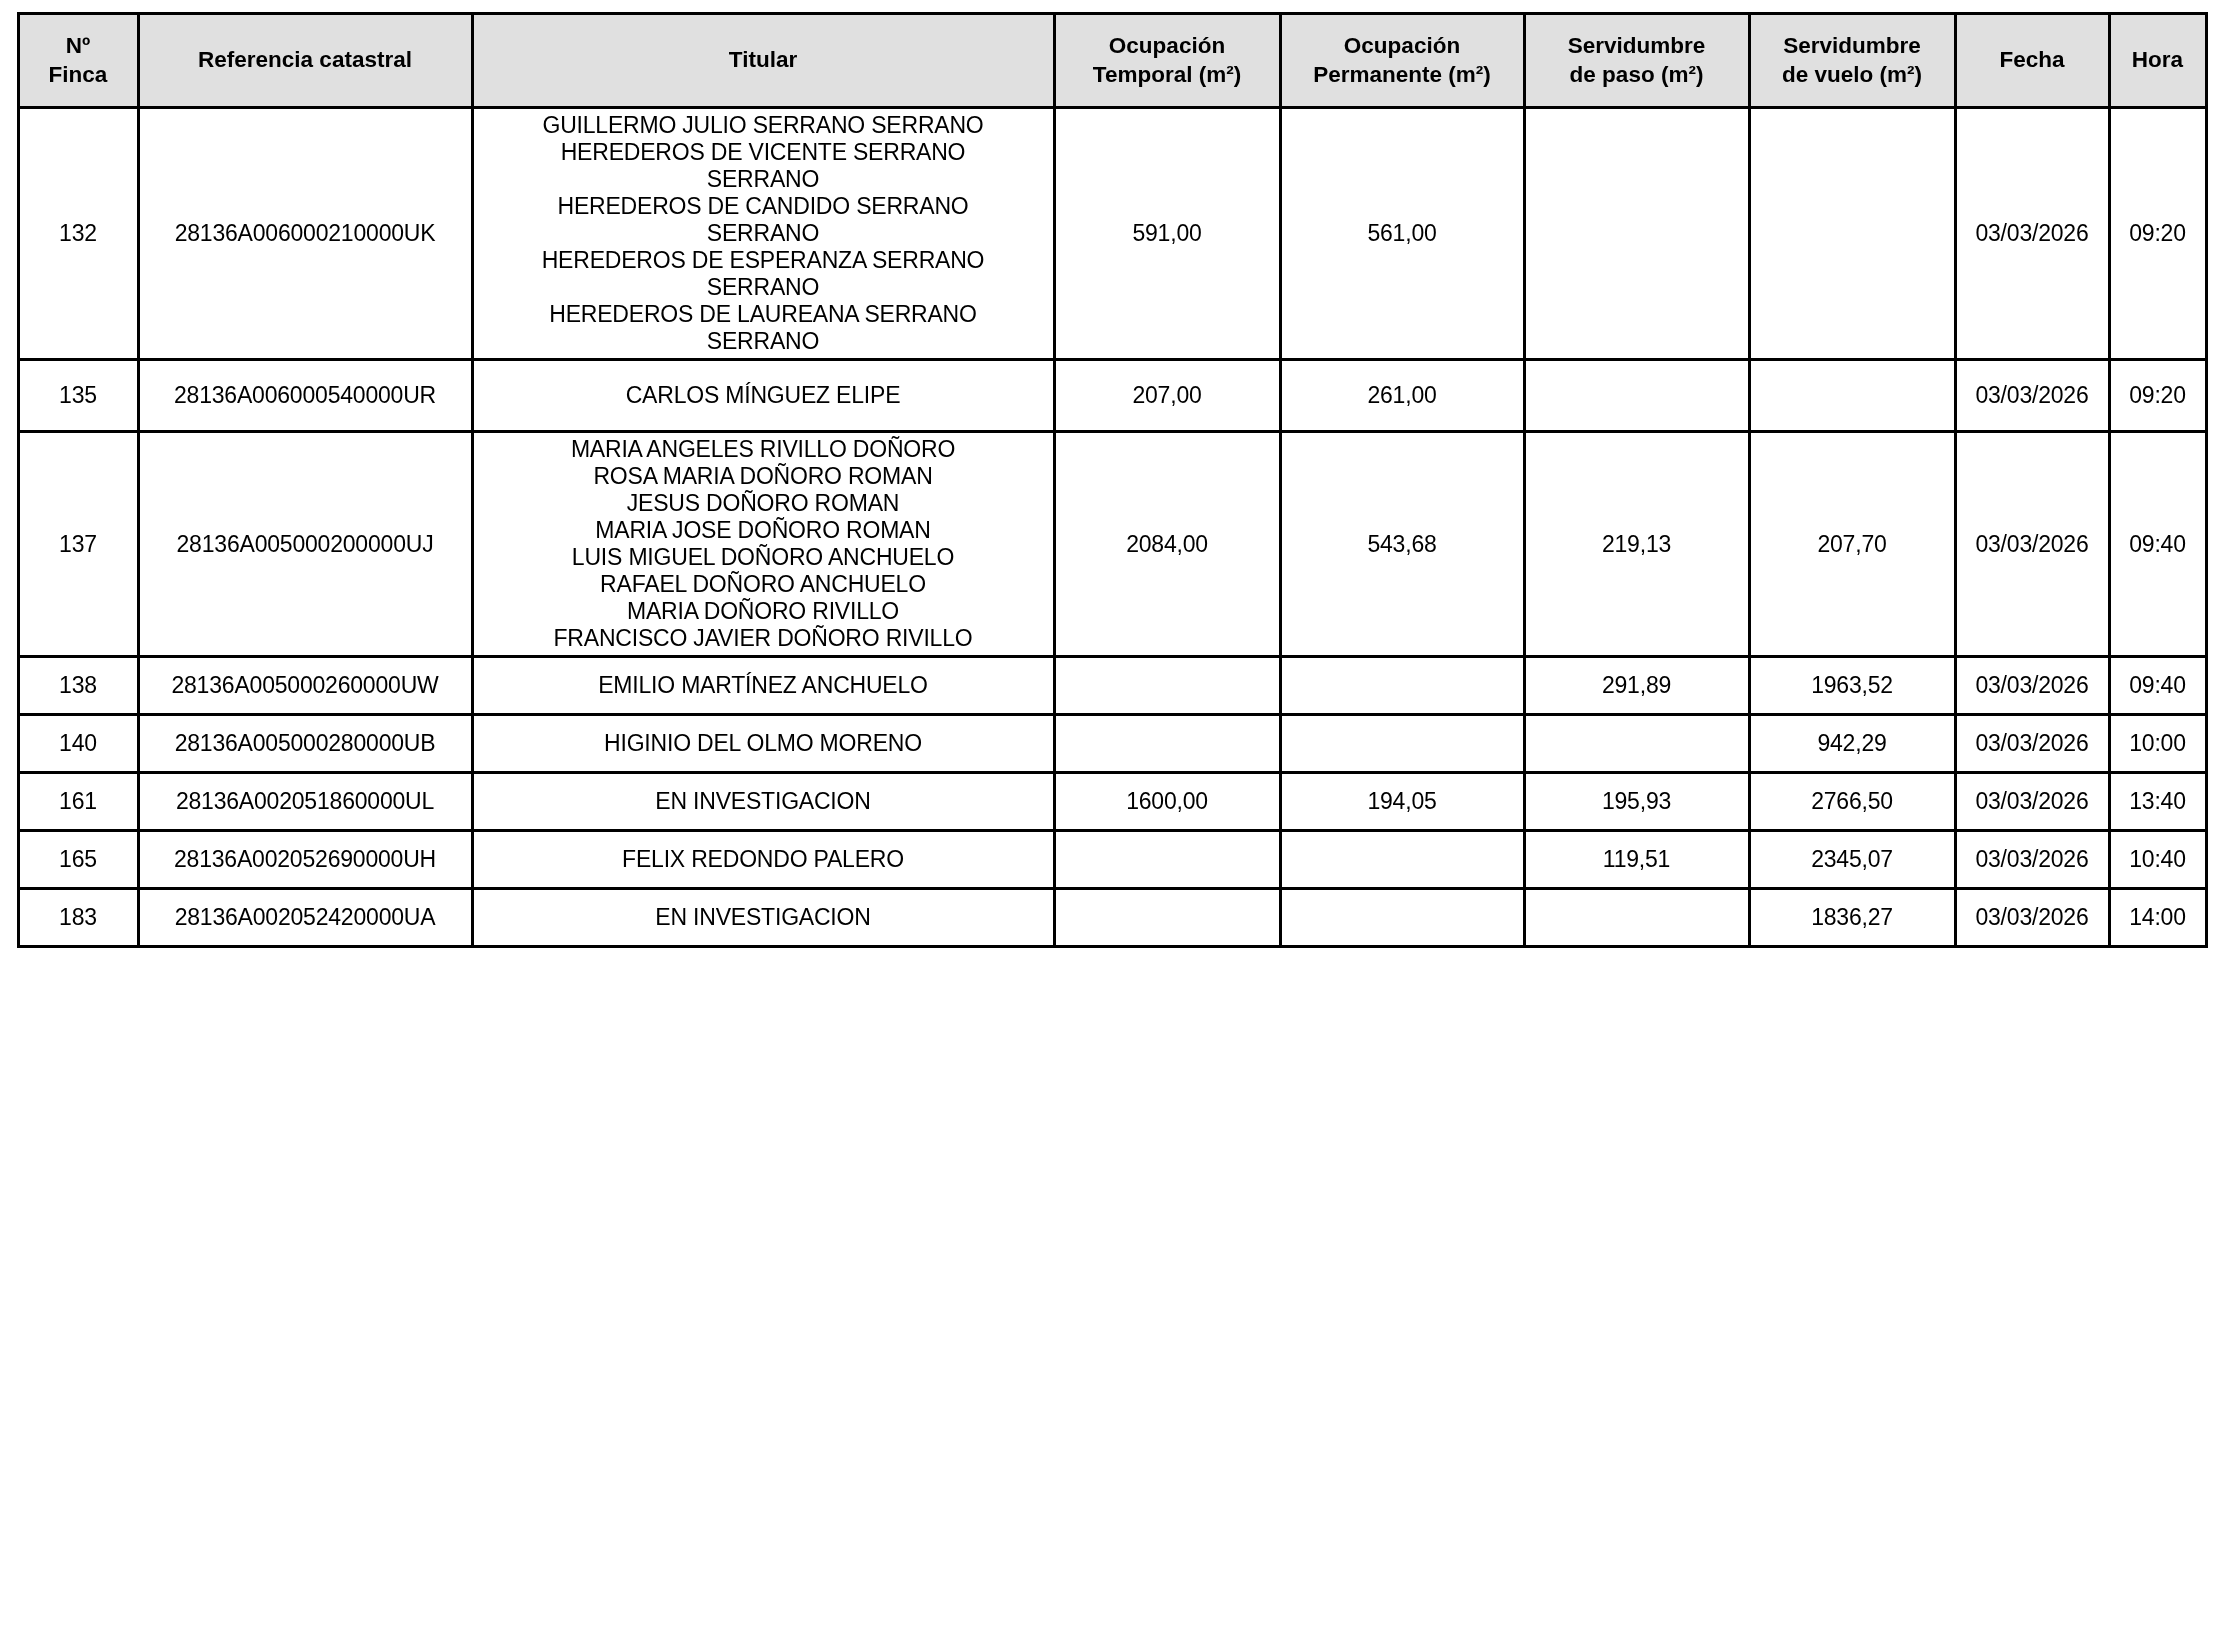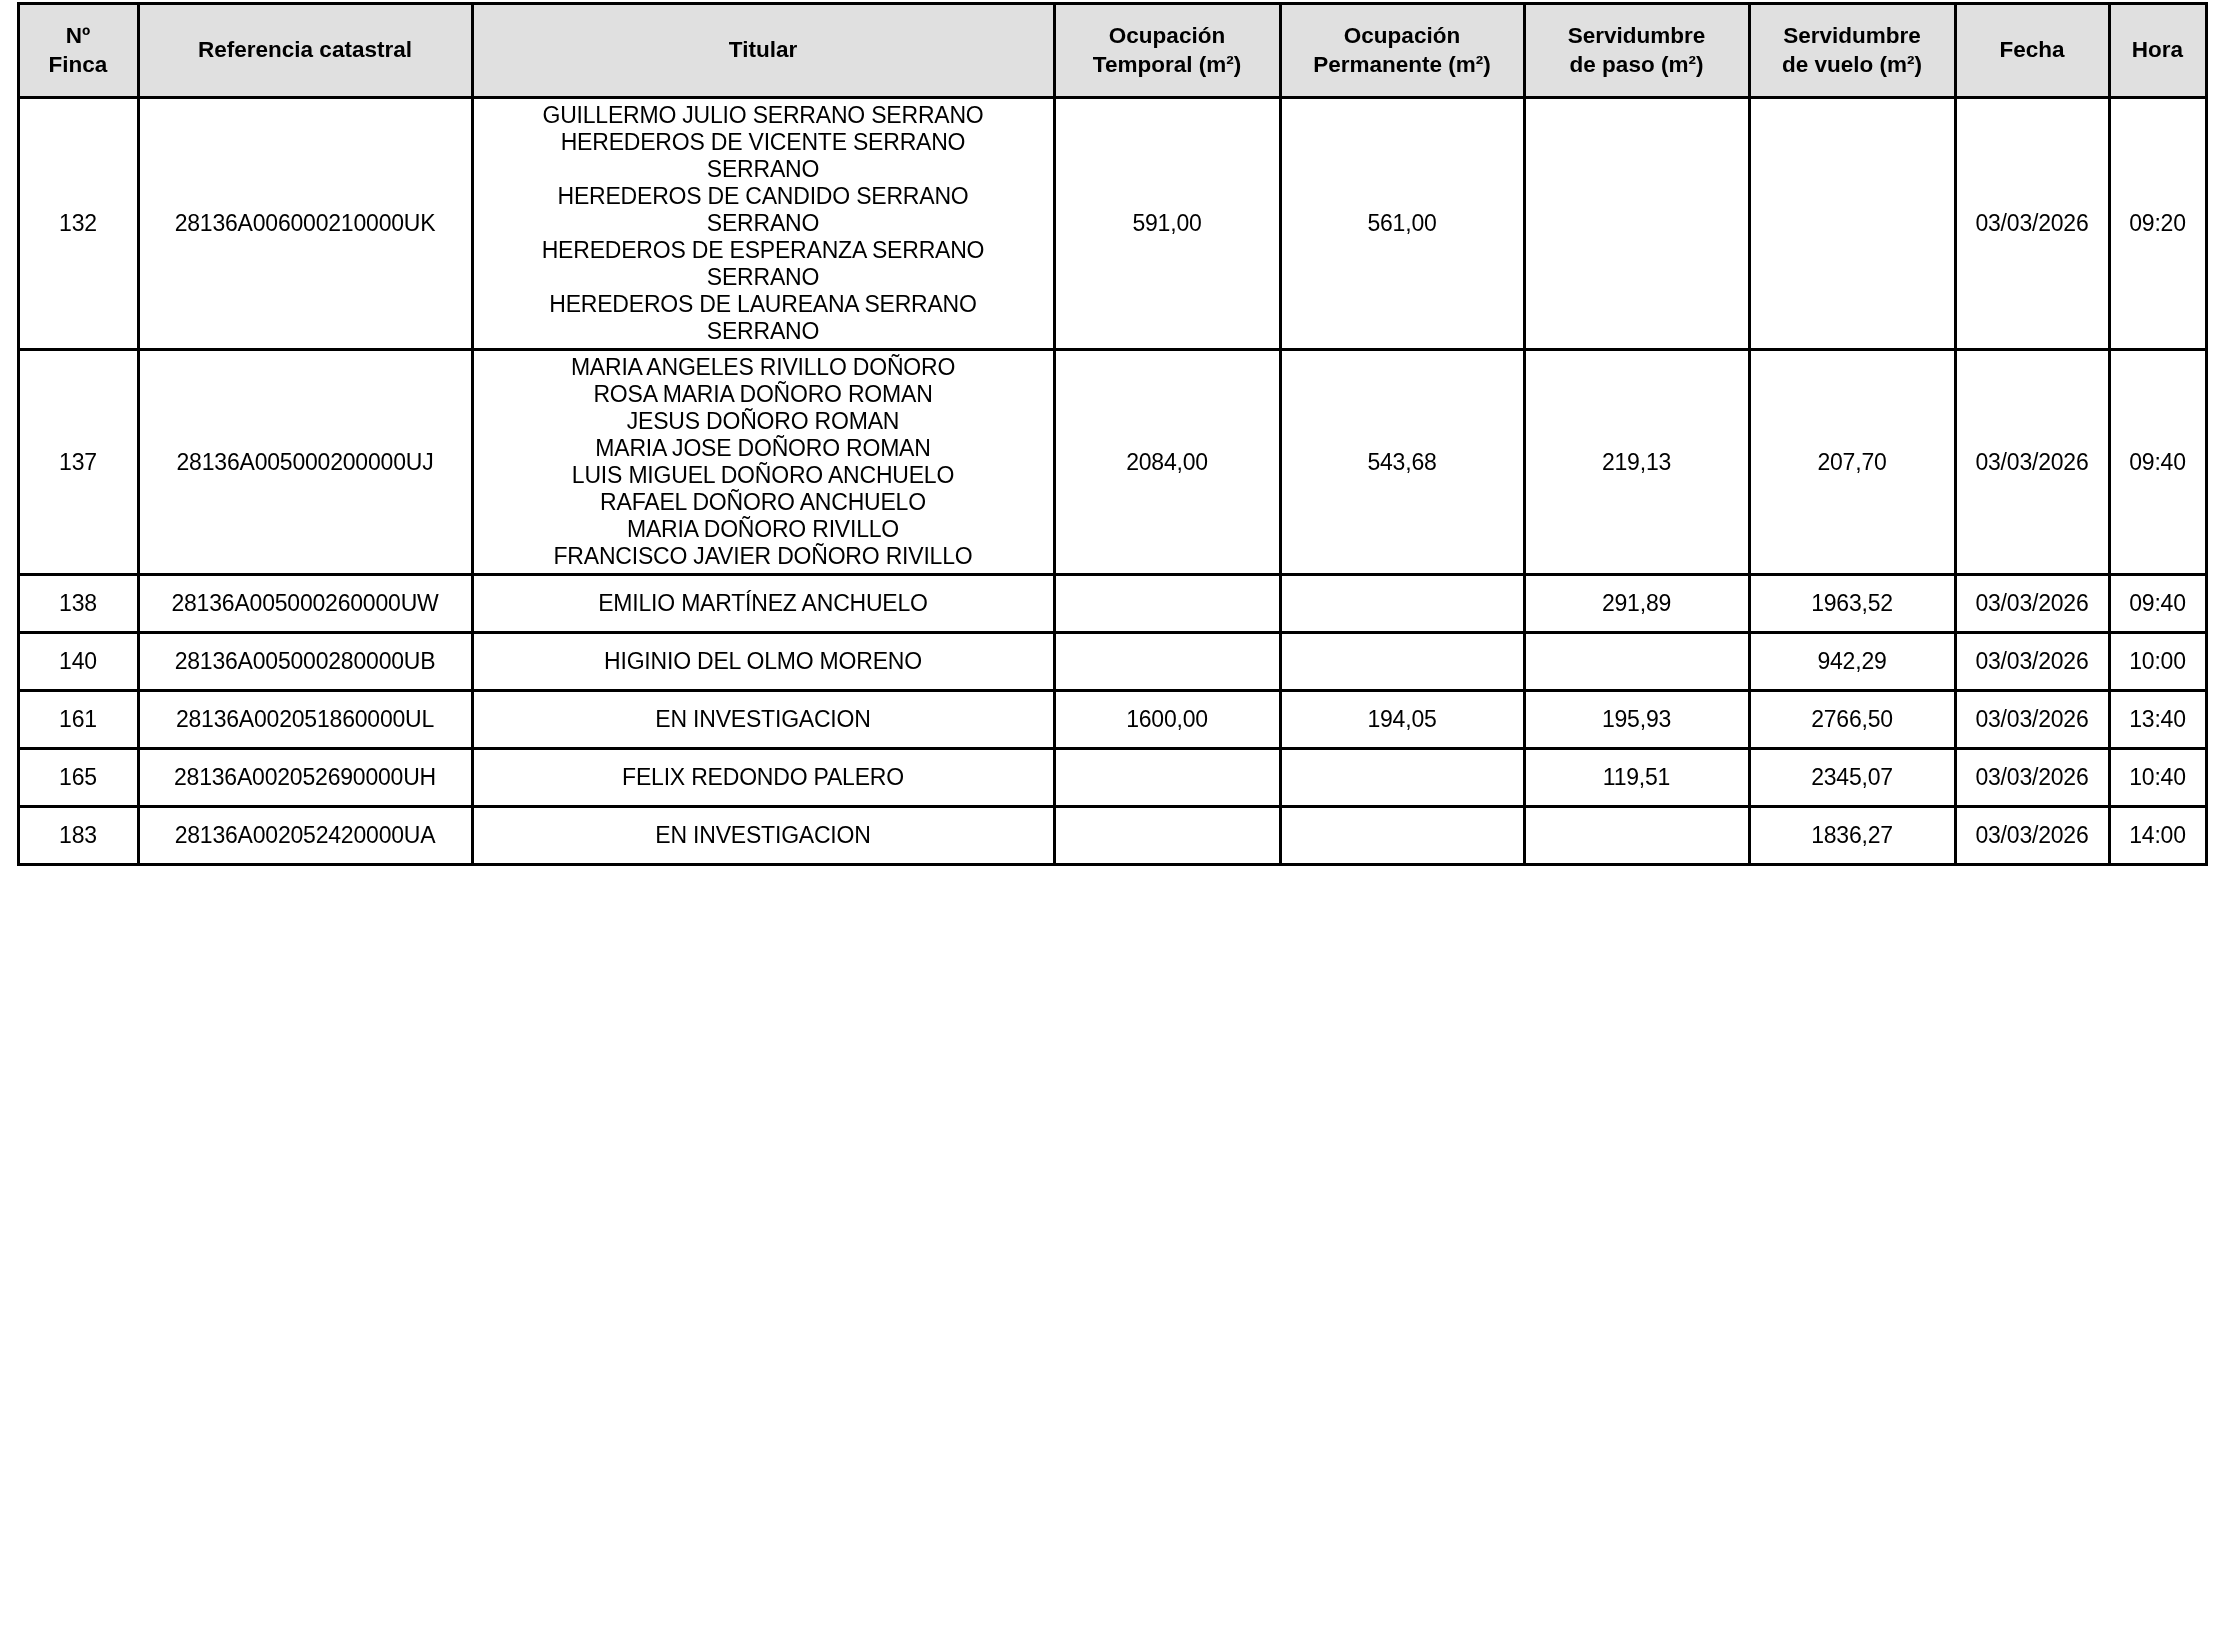--- a/index.html
+++ b/index.html
@@ -9,21 +9,21 @@
   }
   body {
     width: 2216px;
     height: 1650px;
     position: relative;
     font-family: "Liberation Sans", sans-serif;
     color: #000;
   }
   .sheet {
     position: absolute;
-    top: 2px;
+    top: 12px;
     left: 16.5px;
   }
   table.catastral {
     border-collapse: collapse;
     table-layout: fixed;
     width: 2188px;
   }
   th, td {
     border: 3px solid #000;
     border-top-width: 3.7px;
@@ -108,20 +108,31 @@
 HEREDEROS DE LAUREANA SERRANO
 SERRANO</td>
           <td>591,00</td>
           <td>561,00</td>
           <td></td>
           <td></td>
           <td>03/03/2026</td>
           <td>09:20</td>
         </tr>
         <tr>
+          <td>135</td>
+          <td>28136A006000540000UR</td>
+          <td>CARLOS MÍNGUEZ ELIPE</td>
+          <td>207,00</td>
+          <td>261,00</td>
+          <td></td>
+          <td></td>
+          <td>03/03/2026</td>
+          <td>09:20</td>
+        </tr>
+        <tr>
           <td>137</td>
           <td>28136A005000200000UJ</td>
           <td>MARIA ANGELES RIVILLO DOÑORO
 ROSA MARIA DOÑORO ROMAN
 JESUS DOÑORO ROMAN
 MARIA JOSE DOÑORO ROMAN
 LUIS MIGUEL DOÑORO ANCHUELO
 RAFAEL DOÑORO ANCHUELO
 MARIA DOÑORO RIVILLO
 FRANCISCO JAVIER DOÑORO RIVILLO</td>

